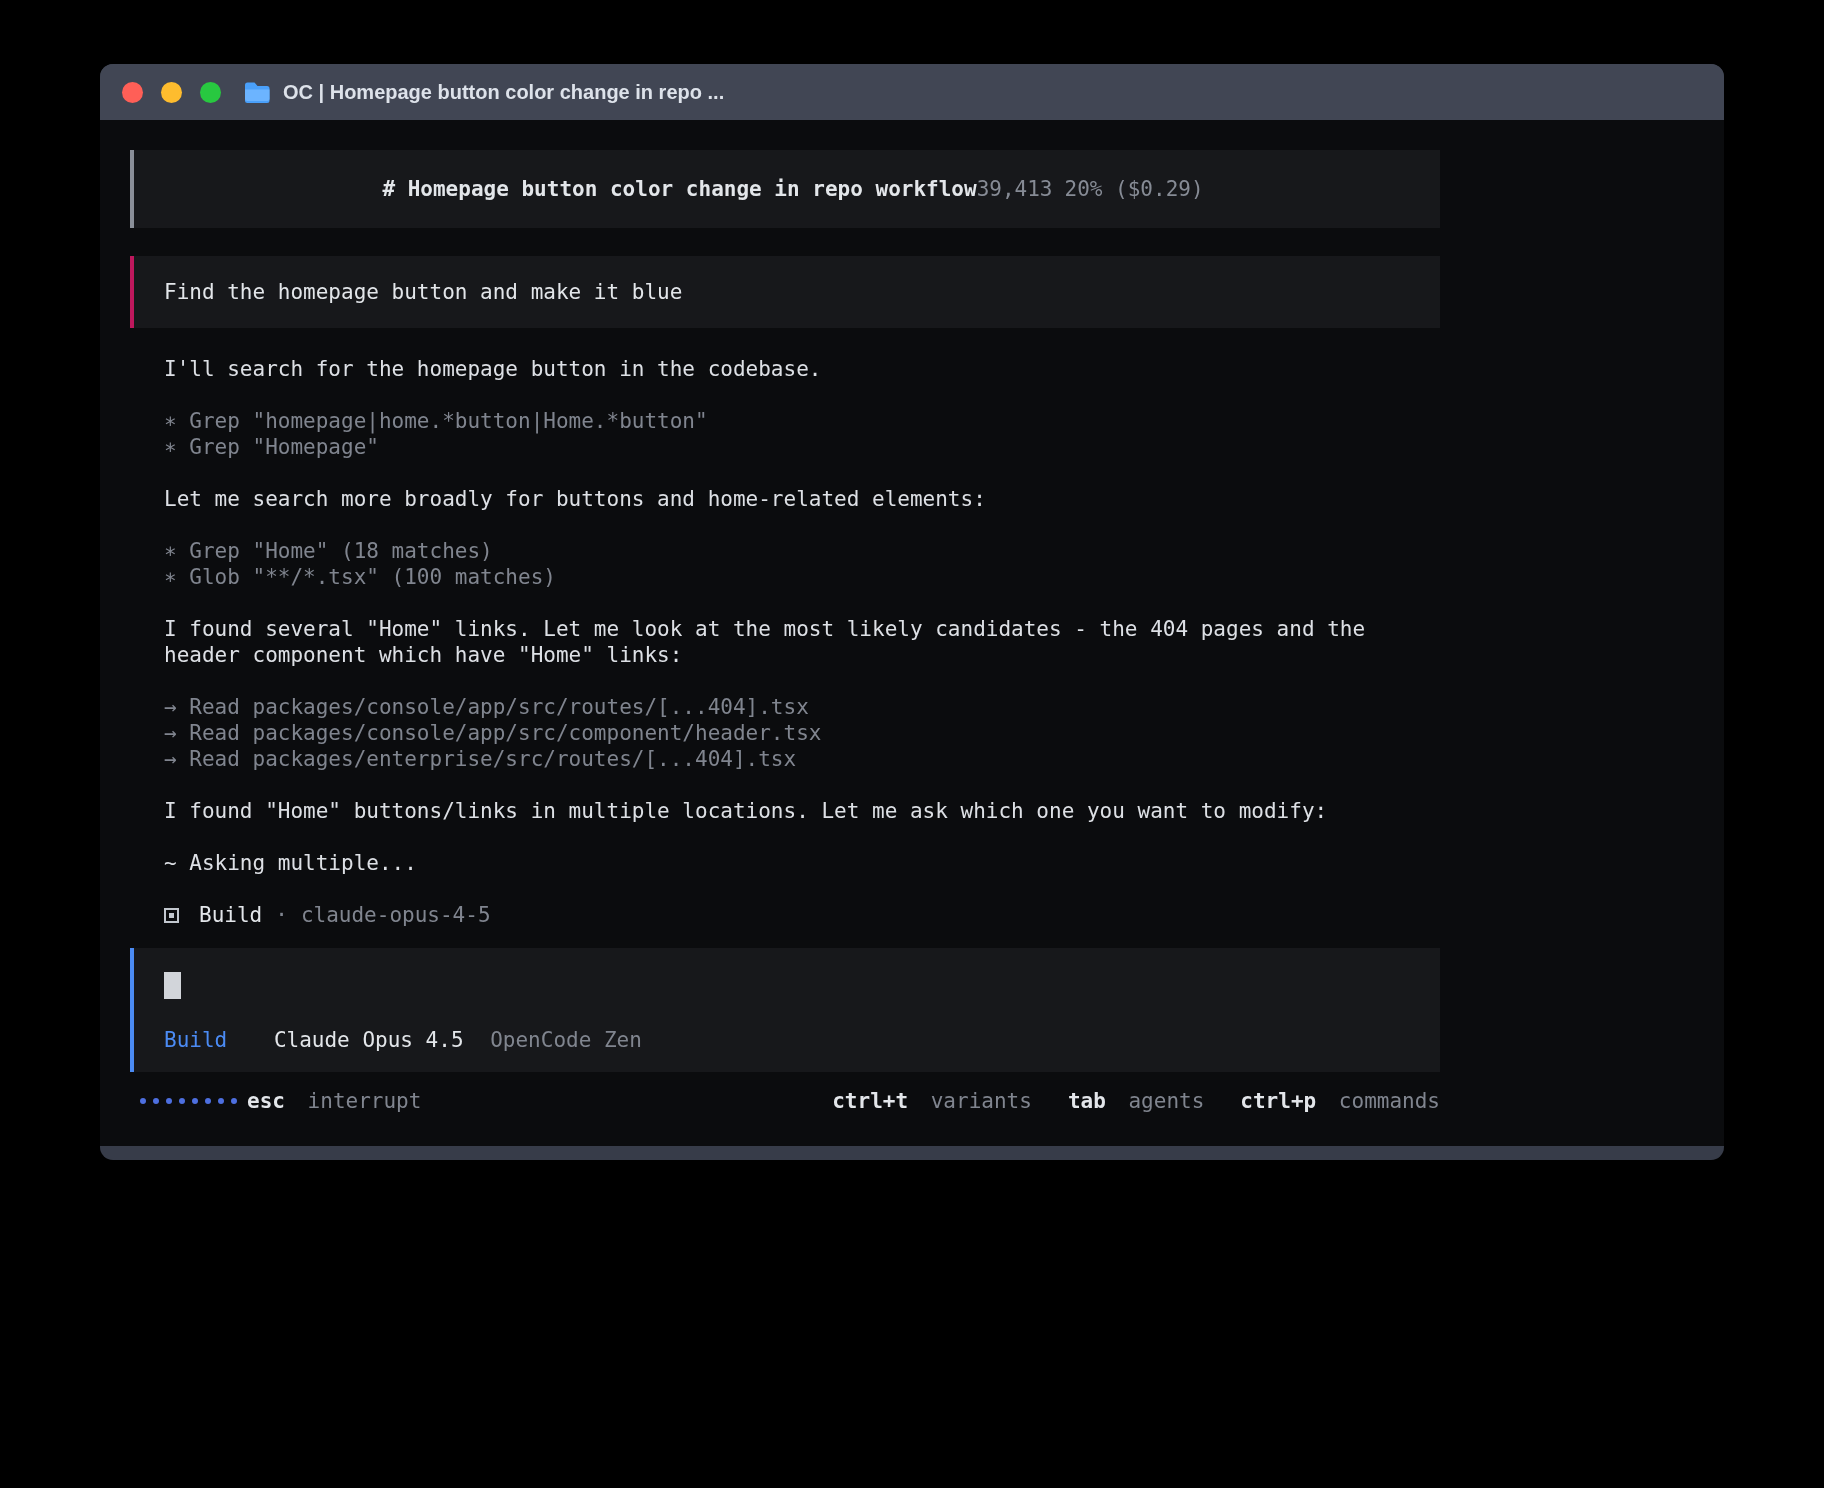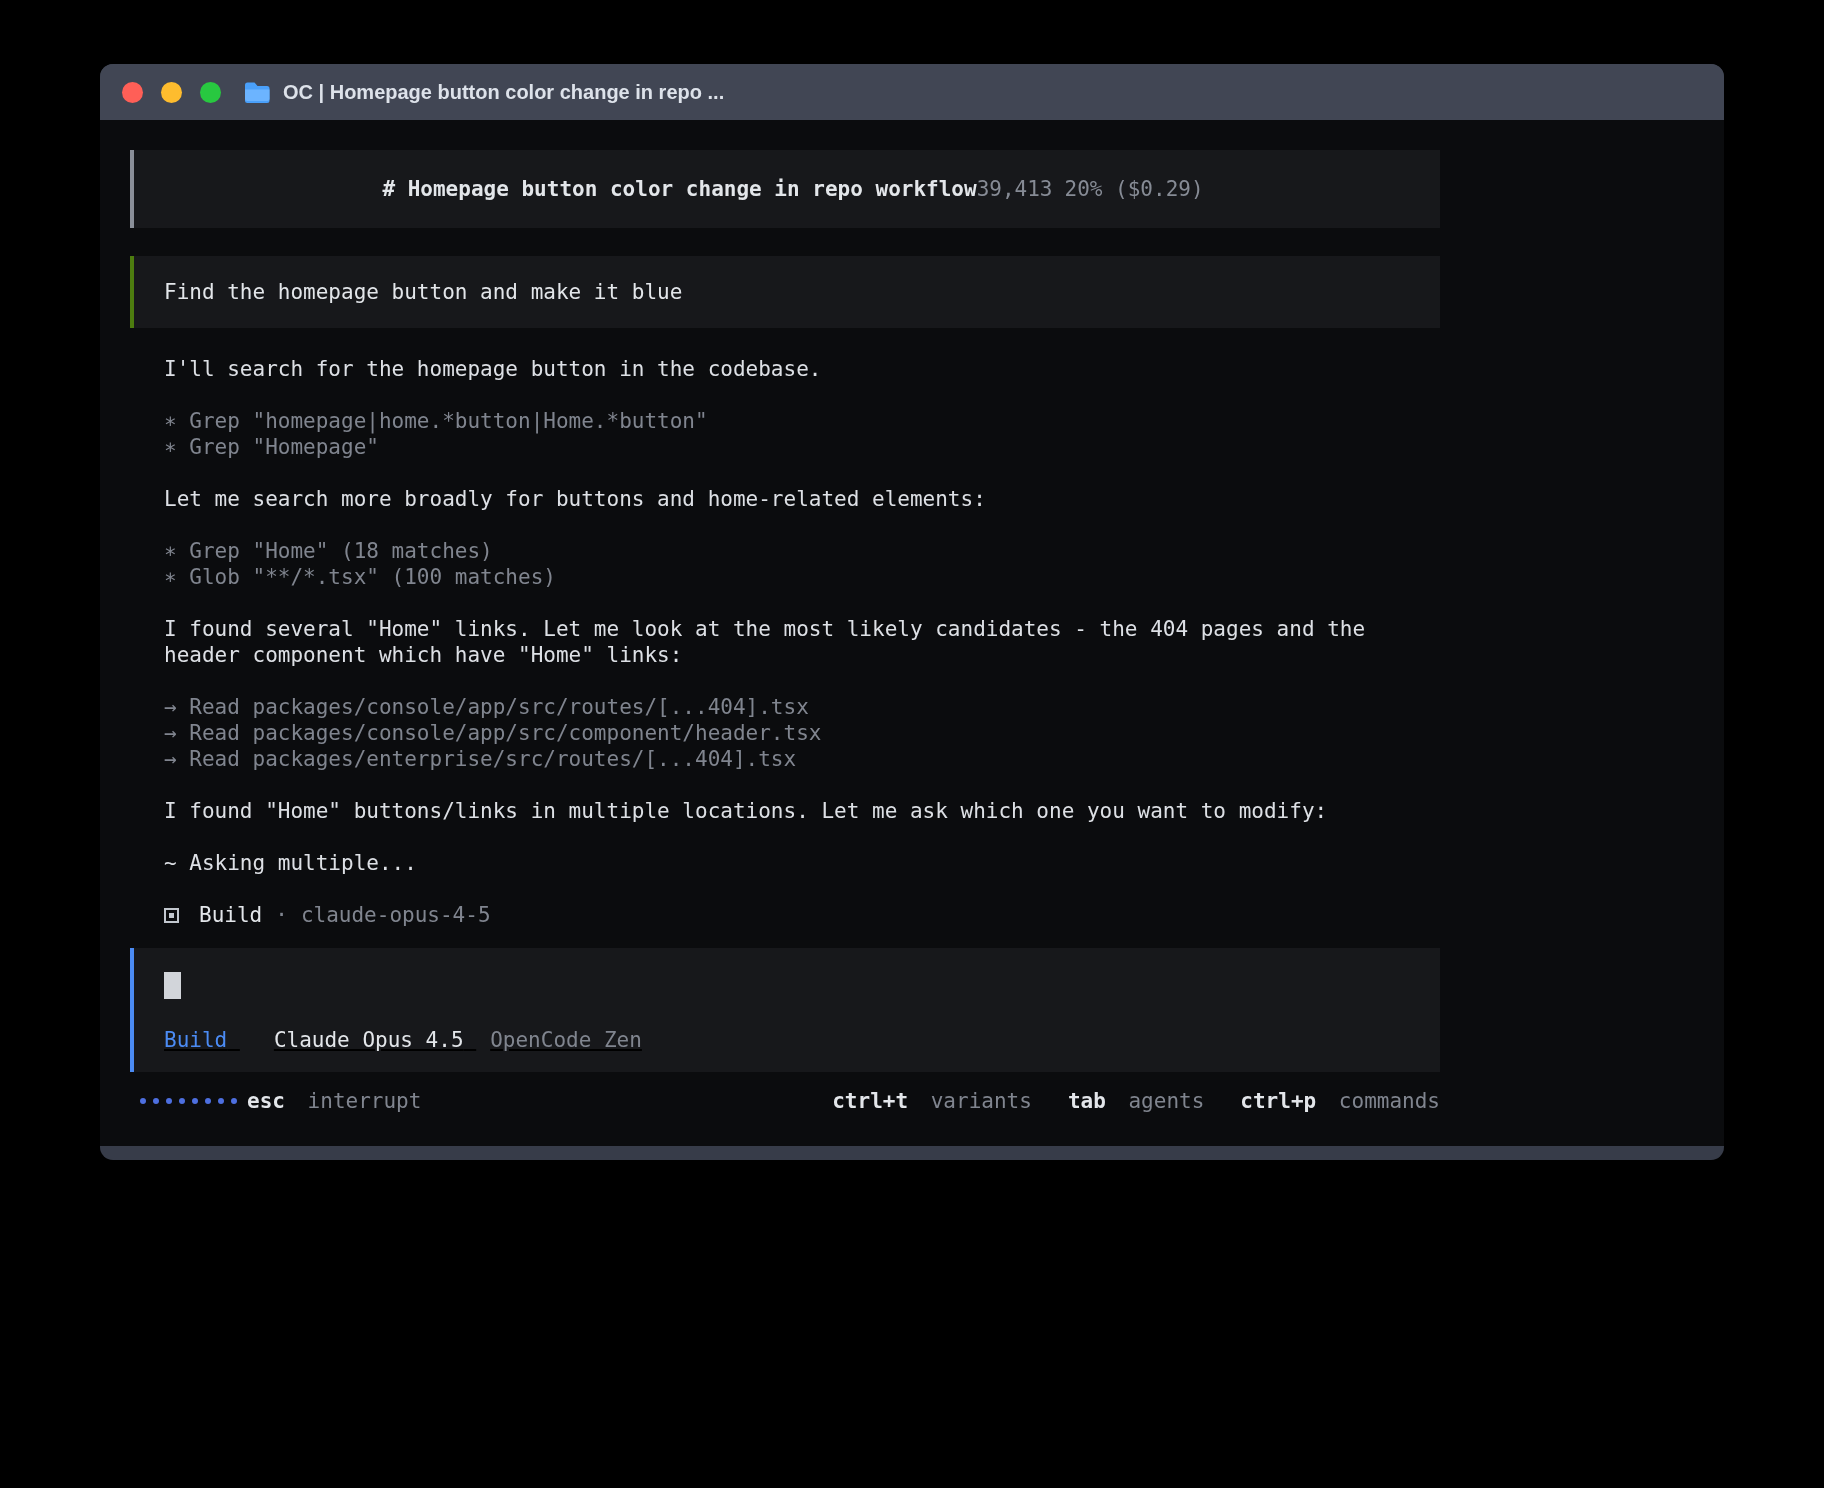--- a/index.html
+++ b/index.html
@@ -78,21 +78,21 @@
     display: flex;
     gap: 12px;
     font-size: 21px;
     color: #868b95;
     white-space: nowrap;
   }
   .user-message {
     margin-top: 28px;
     height: 72px;
     background: #17181b;
-    border-left: 4px solid #4d7c0f;
+    border-left: 4px solid #be185d;
     display: flex;
     align-items: center;
     padding-left: 30px;
     box-sizing: border-box;
     font-size: 21px;
     color: #e3e6ea;
   }
   .chat {
     margin-top: 28px;
     padding-left: 34px;
@@ -126,21 +126,20 @@
   .input-box {
     margin-top: 20px;
     height: 124px;
     background: #17181b;
     border-left: 4px solid #4b8bf4;
     box-sizing: border-box;
     padding: 24px 30px 20px 30px;
     display: flex;
     flex-direction: column;
     justify-content: space-between;
-    text-decoration: underline;
   }
   .cursor { width: 17px; height: 27px; background: #d2d5da; }
   .model-row { font-size: 21px; white-space: nowrap; }
   .mode-label { color: #4b8bf4; }
   .model-label { color: #e3e6ea; margin-left: 34px; }
   .provider-label { color: #80858f; margin-left: 14px; }
   .statusbar {
     margin-top: 14px;
     height: 30px;
     width: 1310px;

